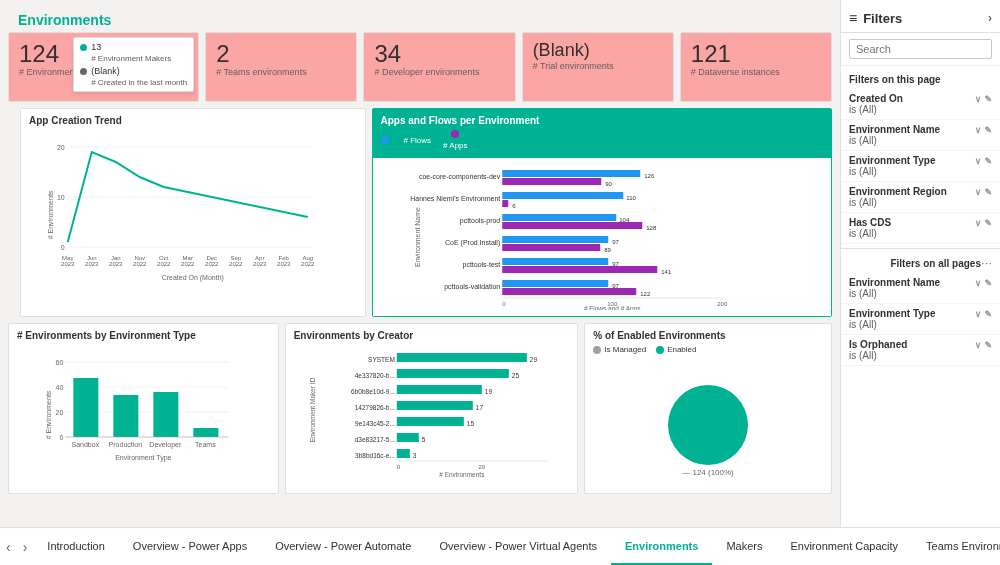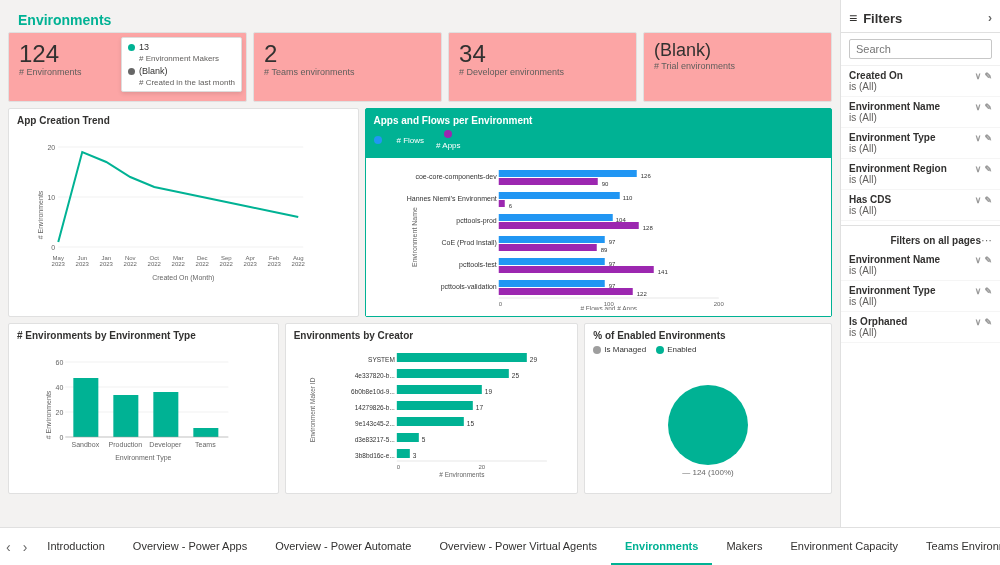--- a/index.html
+++ b/index.html
@@ -38,21 +38,21 @@
     .kpi-card { background: #fca5a5; border: 1px solid #e0e0e0; border-radius: 2px; padding: 8px 10px; flex: 1; min-width: 0; position: relative; }
     .kpi-main-value { font-size: 24px; font-weight: 300; color: #323130; line-height: 1.1; }
     .kpi-label { font-size: 9px; color: #605e5c; }
     .kpi-tooltip { position: absolute; top: 4px; right: 4px; background: #fff; border: 1px solid #ddd; border-radius: 2px; padding: 4px 6px; font-size: 9px; color: #323130; white-space: nowrap; box-shadow: 0 2px 4px rgba(0,0,0,0.1); z-index: 10; }
     .kpi-tooltip-row { display: flex; align-items: center; gap: 4px; margin-bottom: 2px; }
     .kpi-tooltip-dot { width: 7px; height: 7px; border-radius: 50%; }
     .kpi-tooltip-dot.teal { background: #00b294; }
     .kpi-tooltip-dot.blank { background: #666; }
     
     
-    .charts-row { display: flex; gap: 6px; margin-bottom: 6px; }
+    .charts-row { display: flex; gap: 6px; margin-bottom: 6px; margin-left: 12px; }
     .chart-card { background: #fff; border: 1px solid #e0e0e0; border-radius: 2px; padding: 6px 8px; flex: 1; min-width: 0; }
     .chart-title { font-size: 10px; font-weight: 600; color: #323130; margin-bottom: 4px; }
     
     
     .bottom-row { display: flex; gap: 6px; }
     .bottom-card { background: #fff; border: 1px solid #e0e0e0; border-radius: 2px; padding: 6px 8px; }
     .bottom-card.env-type { flex: 1.1; }
     .bottom-card.env-creator { flex: 1.2; }
     .bottom-card.pct-enabled { flex: 1; }
     
@@ -102,20 +102,24 @@
       <div class="kpi-card">
         <div class="kpi-main-value">34</div>
         <div class="kpi-label"># Developer environments</div>
       </div>
 
       <div class="kpi-card">
         <div class="kpi-main-value" style="font-size:18px;">(Blank)</div>
         <div class="kpi-label"># Trial environments</div>
       </div>
 
+      <div class="kpi-card">
+        <div class="kpi-main-value">121</div>
+        <div class="kpi-label"># Dataverse instances</div>
+      </div>
     </div>
 
     <div class="charts-row">
 
       <div class="chart-card" style="flex:1;">
         <div class="chart-title">App Creation Trend</div>
         <svg width="100%" height="165" viewBox="0 0 300 165">
 
           <text transform="rotate(-90,10,85)" x="10" y="85" font-size="7" fill="#666" text-anchor="middle"># Environments</text>
 
@@ -322,20 +326,21 @@
     <div class="sidebar-header">
       <span class="filter-icon">≡</span>
       <span>Filters</span>
       <span class="expand-icon">›</span>
     </div>
 
     <div class="sidebar-search">
       <input type="text" placeholder="Search" style="">
     </div>
 
+    <div class="sidebar-section-title">Filters on this page</div>
 
     <div class="filter-item">
       <div class="filter-item-label">
         <span>Created On</span>
         <div class="filter-item-icons">
           <span>∨</span>
           <span>✎</span>
         </div>
       </div>
       <div class="filter-item-value">is (All)</div>

